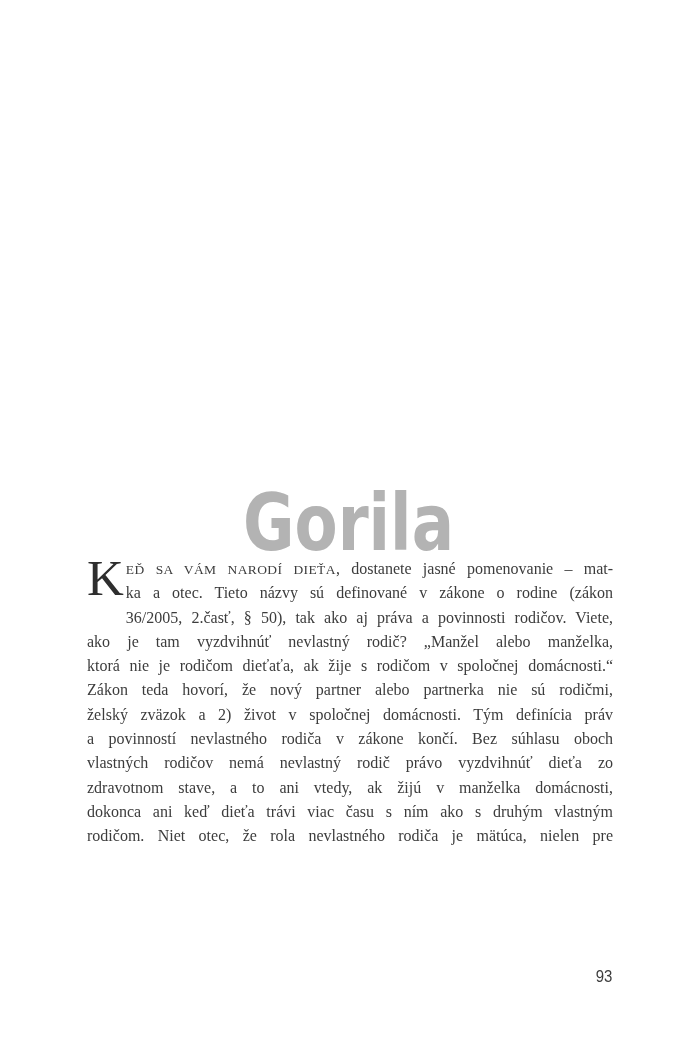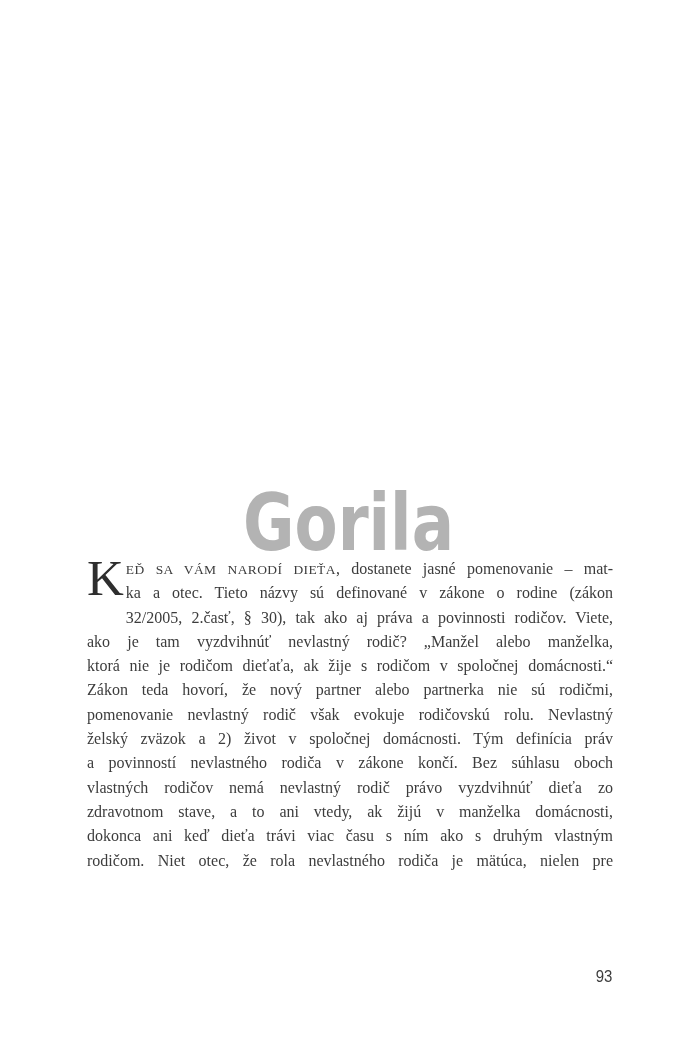--- a/index.html
+++ b/index.html
@@ -76,25 +76,24 @@
       <text x="3" y="63" font-family="DejaVu Sans, sans-serif" font-weight="bold" font-size="79" textLength="211" lengthAdjust="spacingAndGlyphs" fill="#b3b3b3">Gorila</text>
     </svg>
   </div>
 
   <div class="body-text">
     <div class="dropcap">K</div>
 
     <div class="line"><span class="smallcaps">EĎ SA VÁM NARODÍ DIEŤA</span><span>, dostanete jasné pomenovanie – mat-</span></div>
 
     <div class="line">ka a otec. Tieto názvy sú definované v zákone o rodine (zákon</div>
-    <div class="line">32/2005, 2.časť, § 30), tak ako aj práva a povinnosti rodičov. Viete,</div>
+    <div class="line">36/2005, 2.časť, § 50), tak ako aj práva a povinnosti rodičov. Viete,</div>
     <div class="line">ako je tam vyzdvihnúť nevlastný rodič? „Manžel alebo manželka,</div>
     <div class="line">ktorá nie je rodičom dieťaťa, ak žije s rodičom v spoločnej domácnosti.“</div>
     <div class="line">Zákon teda hovorí, že nový partner alebo partnerka nie sú rodičmi,</div>
-    <div class="line">pomenovanie nevlastný rodič však evokuje rodičovskú rolu. Nevlastný</div>
     <div class="line">želský zväzok a 2) život v spoločnej domácnosti. Tým definícia práv</div>
     <div class="line">a povinností nevlastného rodiča v zákone končí. Bez súhlasu oboch</div>
     <div class="line">vlastných rodičov nemá nevlastný rodič právo vyzdvihnúť dieťa zo</div>
     <div class="line">zdravotnom stave, a to ani vtedy, ak žijú v manželka domácnosti,</div>
     <div class="line">dokonca ani keď dieťa trávi viac času s ním ako s druhým vlastným</div>
     <div class="line">rodičom. Niet otec, že rola nevlastného rodiča je mätúca, nielen pre</div>
   </div>
 
   <div class="page-number">93</div>
 

